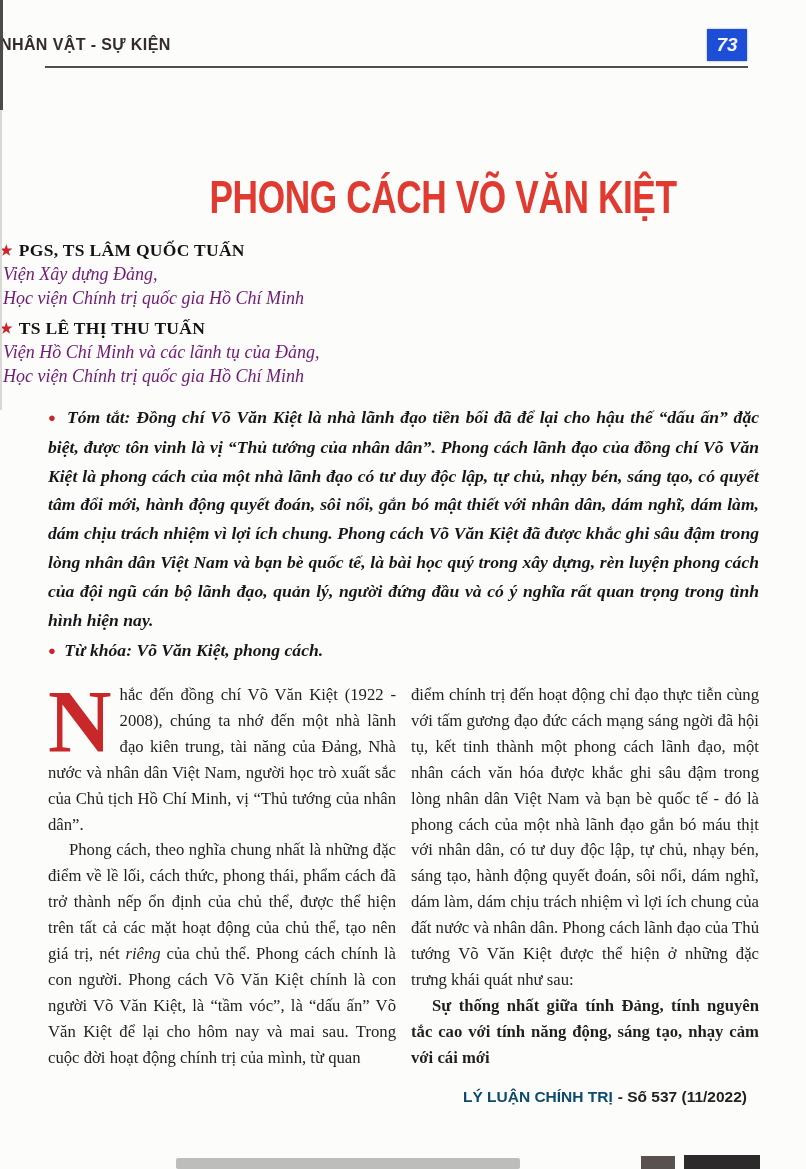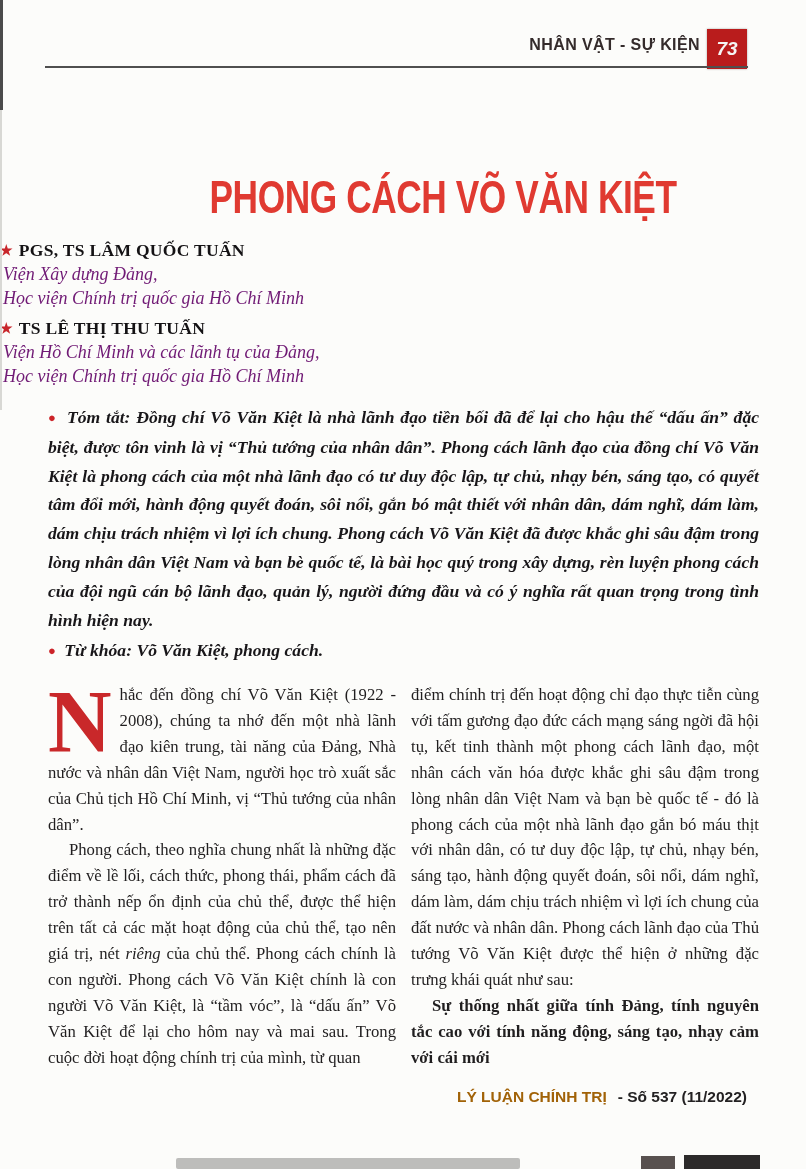--- a/index.html
+++ b/index.html
@@ -4,27 +4,27 @@
 <style>
   html,body{margin:0;padding:0;background:#e8e8e6;}
   .sheet{
     position:relative;width:806px;height:1169px;margin:0 auto;
     background:#fcfcfa;overflow:hidden;
     font-family:"Liberation Serif", serif;color:#1f1d1e;
   }
 
   
   .header-label{
-    position:absolute;top:36px;left:0;width:700px;text-align:right;
+    position:absolute;top:36px;left:0;width:700px;text-align:left;
     font-family:"Liberation Sans", sans-serif;font-weight:bold;
     font-size:16px;letter-spacing:.4px;color:#342b2b;
   }
   .page-badge{
-    position:absolute;top:29px;left:707px;width:40px;height:40px;
-    background:#b91c1c;color:#f5f5f3;
+    position:absolute;top:29px;left:707px;width:40px;height:32px;
+    background:#1d4ed8;color:#f5f5f3;
     font-family:"Liberation Sans", sans-serif;font-weight:bold;font-style:italic;
     font-size:19px;display:flex;align-items:center;justify-content:center;
     box-shadow:0 0 2px rgba(0,0,0,.35);
   }
   .header-rule{
     position:absolute;top:66px;left:45px;width:703px;height:2px;background:#4f4f4f;
   }
 
   
   .article-title{
@@ -72,21 +72,21 @@
   }
   .it{font-style:italic;}
   .bold-lead{font-weight:bold;}
 
   
   .footer{
     position:absolute;top:1088px;left:0;width:747px;text-align:right;
     font-family:"Liberation Sans", sans-serif;font-weight:bold;font-size:15.5px;
     color:#232122;
   }
-  .footer .journal{color:#a16207;margin-right:11px;}
+  .footer .journal{color:#0c4a6e;margin-right:5px;}
 
   
   .edge-left{position:absolute;left:0;top:0;width:3px;height:110px;background:#4b4b4b;}
   .edge-left-soft{position:absolute;left:0;top:110px;width:2px;height:300px;background:#d8d8d4;}
   .smudge-gray{position:absolute;left:176px;top:1158px;width:344px;height:11px;background:#bdbdbb;border-radius:2px;}
   .smudge-dark1{position:absolute;left:641px;top:1156px;width:34px;height:13px;background:#58514f;}
   .smudge-dark2{position:absolute;left:684px;top:1155px;width:76px;height:14px;background:#2c2a2a;}
 </style>
 </head>
 <body>

